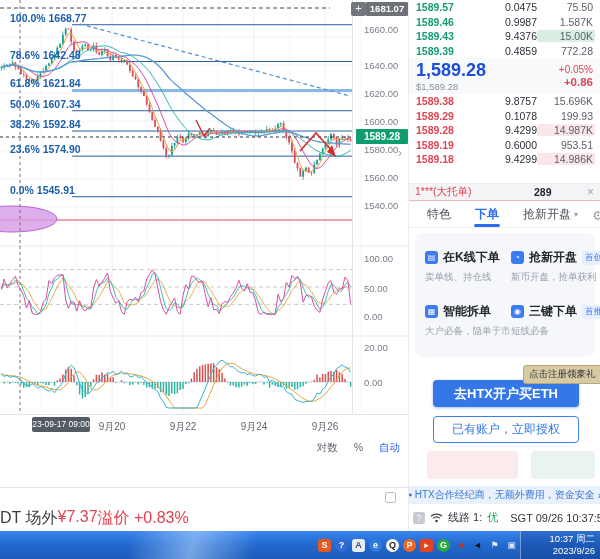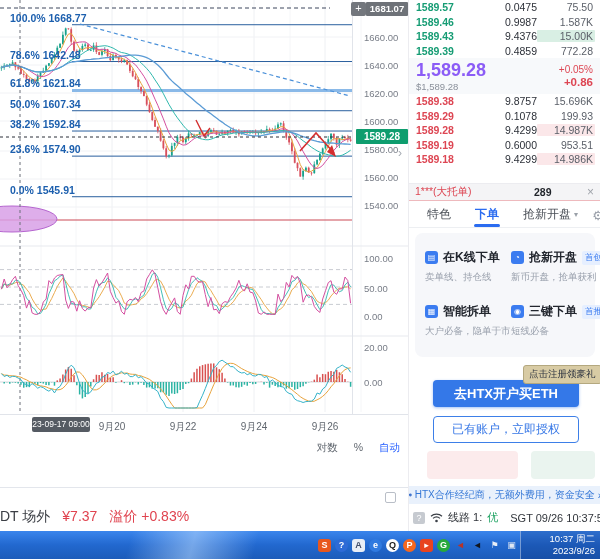--- a/index.html
+++ b/index.html
@@ -19,36 +19,36 @@
   .axis-chevron{position:absolute;left:398px;top:146px;font-size:12px;color:#a6abb3;}
   .x-axis{position:absolute;left:0;top:414px;width:408px;height:24px;background:#fff;border-top:1px solid #e1e4ea;}
   .crosshair-tooltip{position:absolute;left:0;top:2px;width:58px;height:15px;background:#555b63;color:#fff;
     font-size:8.5px;line-height:15px;text-align:center;border-radius:2px;white-space:nowrap;overflow:hidden;margin-left:32px;}
   .date-label{position:absolute;top:5px;font-size:10px;color:#61676f;transform:translateX(-50%);white-space:nowrap;}
   .scale-row{position:absolute;left:0;top:441px;width:400px;display:flex;justify-content:flex-end;gap:16px;
     font-size:10.5px;color:#61676f;}
   .scale-row .auto{color:#2962ff;}
   .chart-divider{position:absolute;left:0;top:487px;width:408px;border-top:1px solid #e3e6ec;}
   .expand-icon{position:absolute;left:385px;top:492px;width:11px;height:11px;border:1px solid #b9bec7;border-radius:2px;}
-  .otc-row{position:absolute;left:0;top:508px;display:flex;gap:12px;font-size:14px;white-space:nowrap;}
+  .otc-row{position:absolute;left:0;top:508px;display:flex;gap:0;font-size:16px;white-space:nowrap;}
   .otc-row .lbl{color:#3c3f45;}
   .otc-row .red{color:#e0434f;}
   
   .right-panel{position:absolute;left:408px;top:0;width:192px;height:531px;background:#fff;border-left:1px solid #ececf0;text-decoration:underline;}
   .ob{position:absolute;left:0;top:0;width:100%;}
   .ob-row{display:flex;align-items:center;height:14.5px;padding:0 5px 0 7px;font-size:10.5px;}
   .ob-price{width:52px;font-weight:bold;}
   .ask .ob-price{color:#169c74;}
   .bid .ob-price{color:#dd4653;}
   .ob-amt{flex:1;text-align:right;color:#2c3038;}
   .ob-total{width:58px;text-align:right;color:#5a5f68;padding:0 2px;border-radius:1px;}
   .d-g{background:#d9efe4;}
   .d-r{background:#fbe7e9;}
   .last-block{display:flex;justify-content:space-between;align-items:center;height:36px;padding:0 7px;background:#f7f9fb;}
-  .last-price{font-size:18px;font-weight:bold;color:#8b5cf6;line-height:1;}
+  .last-price{font-size:18px;font-weight:bold;color:#1d4ed8;line-height:1;}
   .last-usd{font-size:9.5px;color:#8a909a;margin-top:2px;}
   .chg{text-align:right;}
   .chg-pct{font-size:10px;color:#dd4653;}
   .chg-abs{font-size:11.5px;font-weight:bold;color:#dd4653;margin-top:1px;}
   .big-order-row{position:absolute;left:0;top:183px;width:100%;height:18px;display:flex;align-items:center;
     background:#f4f4f6;border-top:1px solid #ececf0;border-bottom:1px solid #eeb9bd;padding:0 6px;font-size:10.5px;}
   .bo-label{flex:1;color:#dd4653;}
   .bo-value{width:44px;font-weight:bold;color:#1f2329;}
   .bo-close{width:16px;text-align:right;color:#a0a4ab;font-size:12px;}
   .tabs{position:absolute;left:0;top:202px;width:100%;height:26px;display:flex;align-items:center;gap:24px;
@@ -532,21 +532,21 @@
     <div id="fib-labels">
         <div class="fib-label" style="left: 10px; top: 11.722px;">100.0% 1668.77</div>
         <div class="fib-label" style="left: 10px; top: 48.528px;">78.6% 1642.48</div>
         <div class="fib-label" style="left: 10px; top: 77.424px;">61.8% 1621.84</div>
         <div class="fib-label" style="left: 10px; top: 97.724px;">50.0% 1607.34</div>
         <div class="fib-label" style="left: 10px; top: 118.024px;">38.2% 1592.84</div>
         <div class="fib-label" style="left: 10px; top: 143.14px;">23.6% 1574.90</div>
         <div class="fib-label" style="left: 10px; top: 183.726px;">0.0% 1545.91</div>
       </div>
     <div id="y-ticks">
-        <div class="ytick" style="top: 32px;">1660.00</div>
+        <div class="ytick" style="top: 24px;">1660.00</div>
         <div class="ytick" style="top: 60px;">1640.00</div>
         <div class="ytick" style="top: 88px;">1620.00</div>
         <div class="ytick" style="top: 116px;">1600.00</div>
         <div class="ytick" style="top: 144px;">1580.00</div>
         <div class="ytick" style="top: 172px;">1560.00</div>
         <div class="ytick" style="top: 200px;">1540.00</div>
         <div class="ytick" style="top: 253px;">100.00</div>
         <div class="ytick" style="top: 283px;">50.00</div>
         <div class="ytick" style="top: 311px;">0.00</div>
         <div class="ytick" style="top: 342px;">20.00</div>

